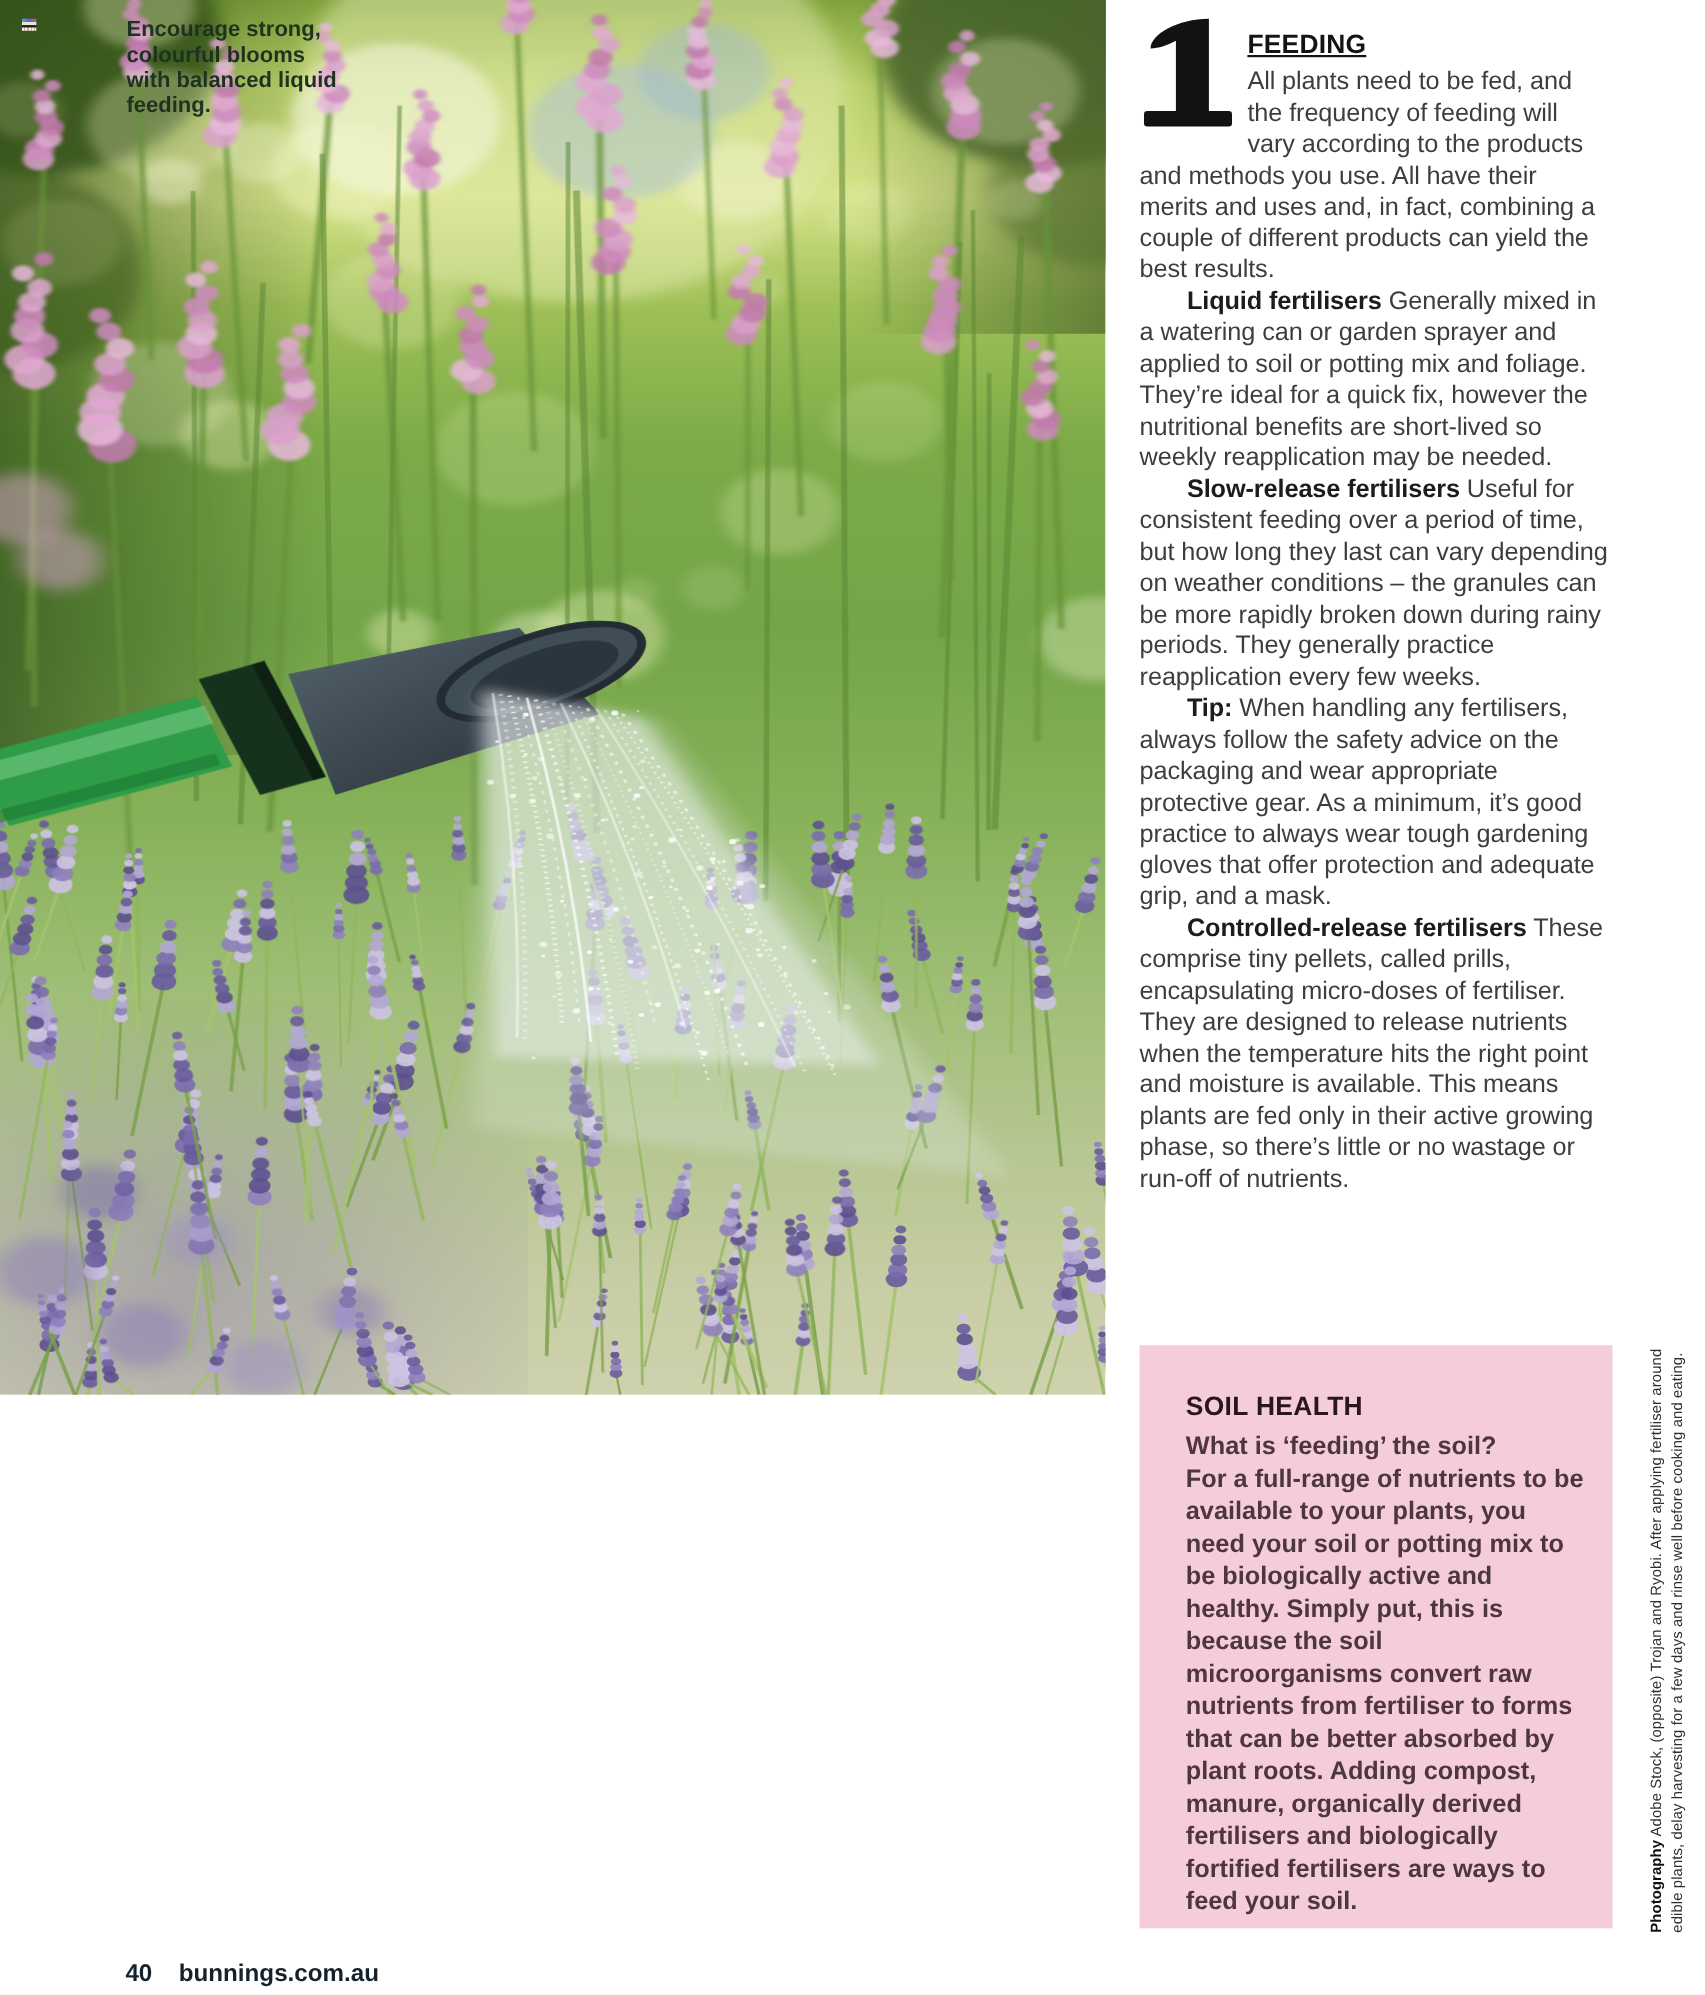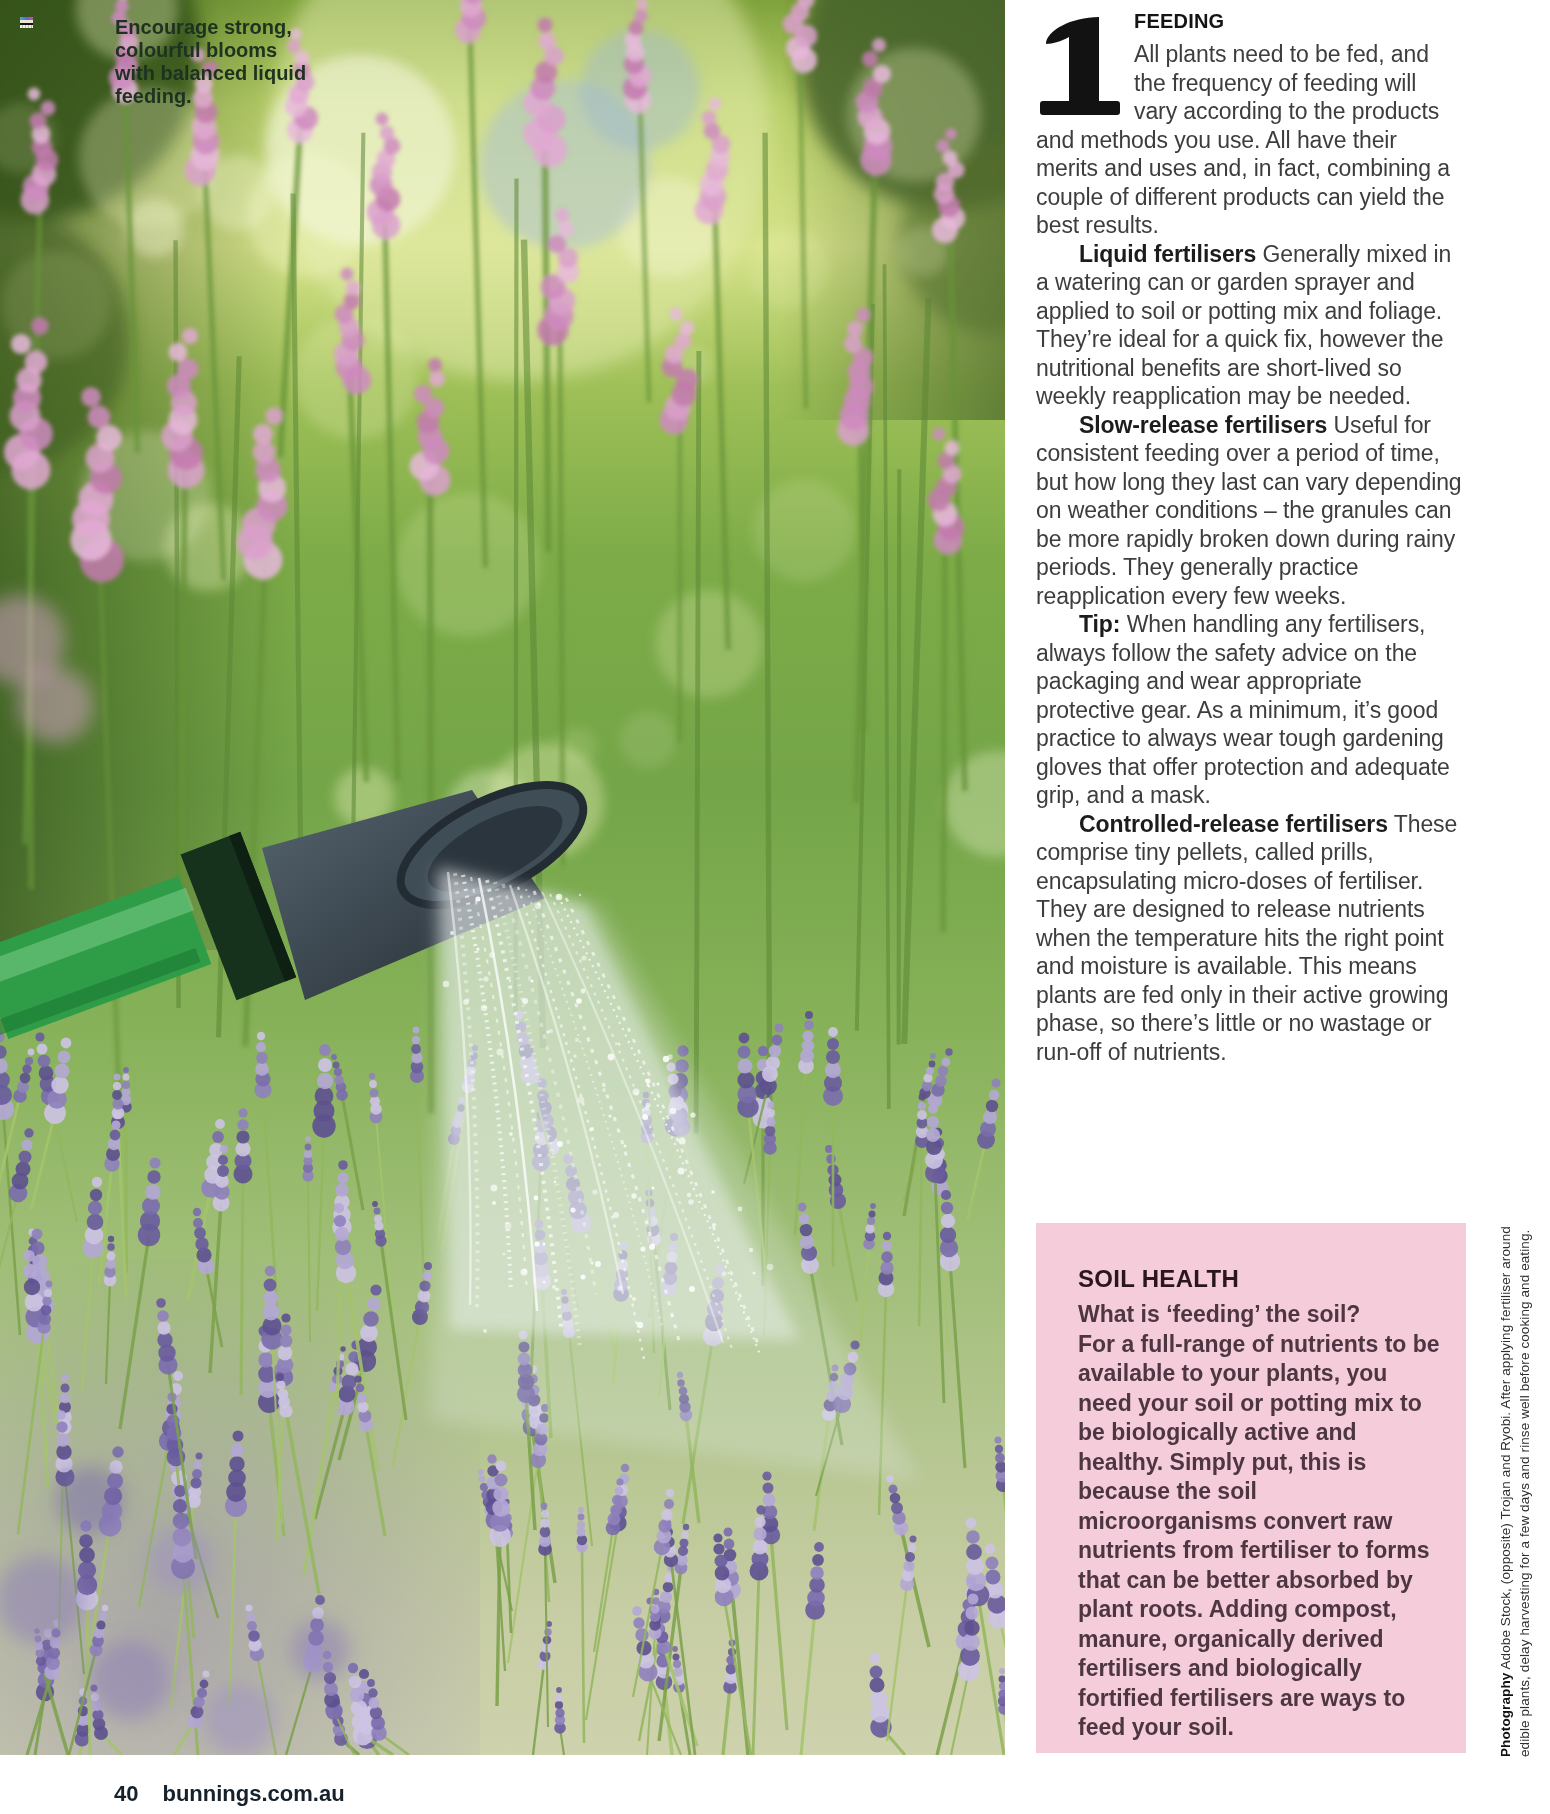--- a/index.html
+++ b/index.html
@@ -1,35 +1,35 @@
 <!DOCTYPE html>
 <html><head>
 <meta charset="utf-8">
 <style>
   html,body{margin:0;padding:0;background:#ffffff;}
   .page{position:relative;width:1550px;height:1814px;background:#ffffff;overflow:hidden;
         font-family:"Liberation Sans",sans-serif;}
   
-  .photo{position:absolute;left:0;top:0;width:1005px;height:1755px;overflow:hidden;text-decoration:underline;}
+  .photo{position:absolute;left:0;top:0;width:1005px;height:1268px;overflow:hidden;text-decoration:underline;}
   .photo svg{display:block;width:100%;height:100%;}
   .caption{position:absolute;left:115px;top:16px;width:195px;
            font-size:20px;line-height:23px;font-weight:700;color:#1e3220;}
   .reg-icon{position:absolute;left:20px;top:17px;width:13px;height:11px;display:flex;flex-direction:column;}
   .reg-icon i{display:block;flex:1;}
   .reg-icon i:nth-child(1){background:linear-gradient(90deg,#3fa9d6,#6a5fd8,#c94fae);}
   .reg-icon i:nth-child(2){background:#e9e6d4;}
   .reg-icon i:nth-child(3){background:#141414;}
   .reg-icon i:nth-child(4){background:repeating-linear-gradient(90deg,#f2efe4 0 2px,#b9b6a8 2px 3px);}
   
   .article{position:absolute;left:1036px;top:6px;width:426px;
            font-size:23px;line-height:28.5px;color:#3d3d3d;letter-spacing:-0.1px;}
   .dropcap{float:left;width:88px;height:106px;margin:4px 10px 4px 0;}
   .dropcap svg{display:block;width:88px;height:106px;}
-  .feeding-heading{margin:0 0 3px;font-size:20px;line-height:31px;font-weight:800;
-                   color:#141414;letter-spacing:0.2px;}
+  .feeding-heading{margin:19px 0 3px;font-size:24px;line-height:31px;font-weight:800;
+                   color:#141414;letter-spacing:0.2px;text-decoration:underline;}
   .article p{margin:0;}
   .lead{font-weight:700;color:#1c1c1c;margin-left:43px;}
   .sr{position:absolute;width:1px;height:1px;overflow:hidden;clip-path:inset(50%);}
   
   .soil-box{position:absolute;left:1036px;top:1223px;width:430px;height:530px;
             background:#f5cdda;box-sizing:border-box;padding:42px 26px 0 42px;}
   .soil-box h2{margin:0 0 7px;font-size:24px;line-height:28px;font-weight:800;
                color:#2a161f;letter-spacing:0.3px;}
   .soil-q,.soil-body{font-size:23px;line-height:29.5px;color:#4d3642;font-weight:bold;}
   

